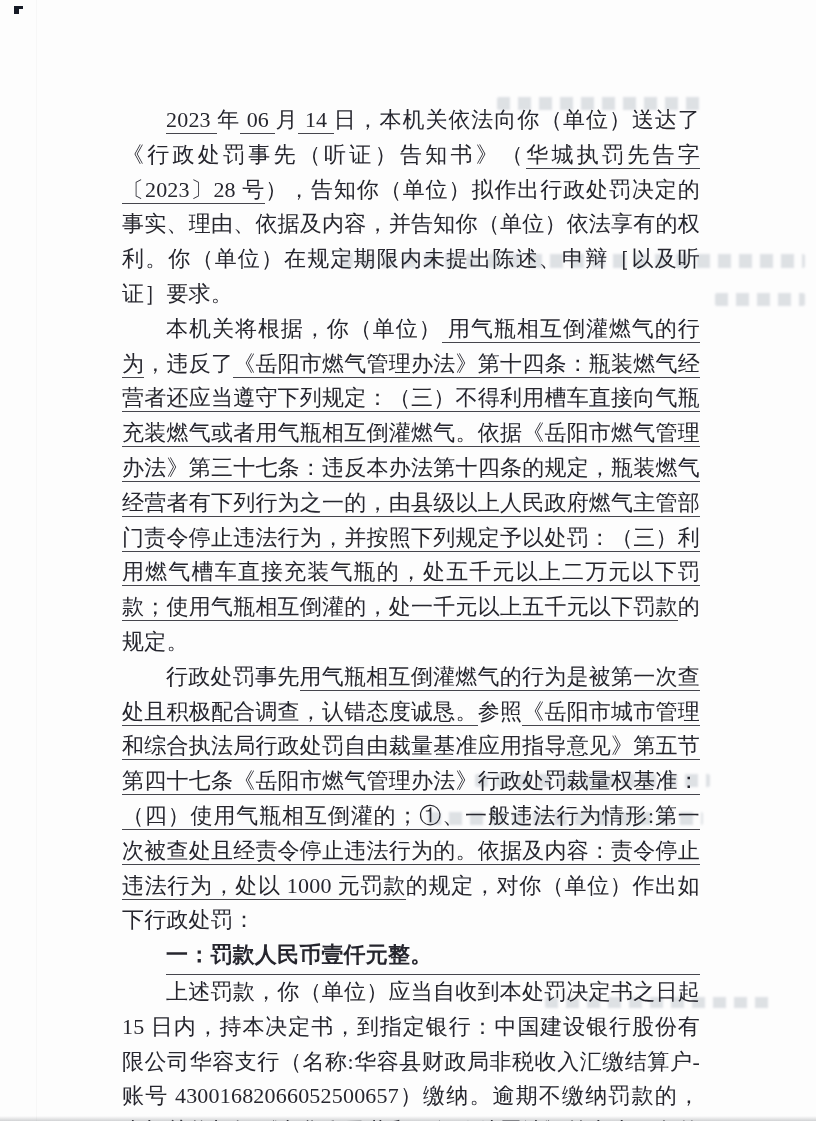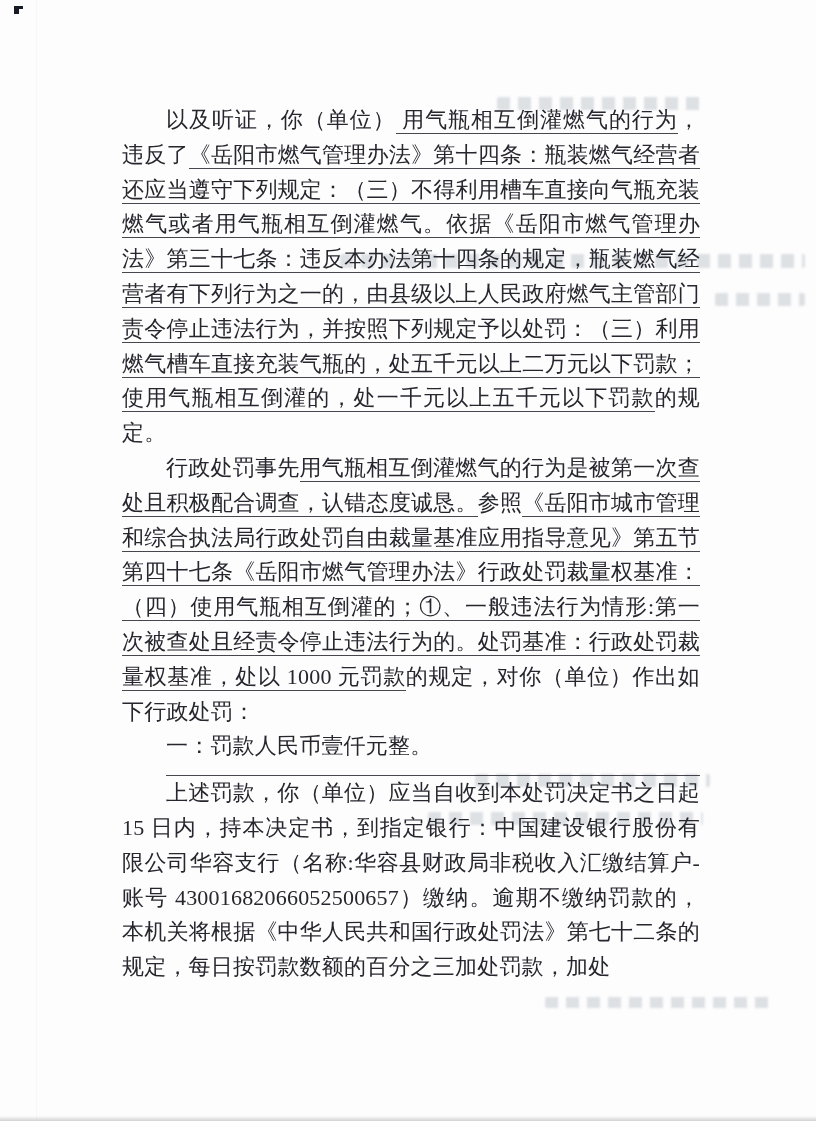--- a/index.html
+++ b/index.html
@@ -29,21 +29,22 @@
   }
   .para{text-indent:2em;margin:0;}
   .u{
     border-bottom:1.5px solid rgba(38,38,46,.85);
     padding-bottom:1px;
   }
   .para.rule{white-space:nowrap;}
   .ufill{
     display:inline-block;text-indent:0;
     width:calc(100% - 44px);
-    padding-bottom:11px;
+    padding-bottom:1px;
+    font-weight:bold;
   }
   .corner-mark{position:absolute;left:14px;top:6px;width:10px;height:8px;}
   
   .bleed{
     position:absolute;height:13px;
     filter:blur(1.3px);opacity:.42;
     background:repeating-linear-gradient(90deg,
       rgba(118,132,148,.55) 0 13px,
       rgba(118,132,148,0) 13px 21px);
     border-radius:2px;
@@ -59,20 +60,21 @@
   </svg>
 
   <div class="bleed" style="left:497px;top:97px;width:205px;"></div>
   <div class="bleed" style="left:340px;top:254px;width:465px;height:14px;"></div>
   <div class="bleed" style="left:715px;top:293px;width:90px;"></div>
   <div class="bleed" style="left:475px;top:774px;width:235px;"></div>
   <div class="bleed" style="left:428px;top:812px;width:275px;"></div>
   <div class="bleed" style="left:545px;top:997px;width:230px;height:11px;"></div>
 
   <div class="textblock">
-      <div class="para"><span class="pl">以及听证，你（单位）</span><span class="u"> 用气瓶相互倒灌燃气的行为</span><span class="pl">，违反了</span><span class="u">《岳阳市燃气管理办法》第十四条：瓶装燃气经营者还应当遵守下列规定：（三）不得利用槽车直接向气瓶充装燃气或者用气瓶相互倒灌燃气。依据《岳阳市燃气管理办法》第三十七条：违反本办法第十四条的规定，瓶装燃气经营者有下列行为之一的，由县级以上人民政府燃气主管部门责令停止违法行为，并按照下列规定予以处罚：（三）利用燃气槽车直接充装气瓶的，处五千元以上二万元以下罚款；使用气瓶相互倒灌的，处一千元以上五千元以下罚款</span><span class="pl">的规定。</span></div>
-      <div class="para"><span class="pl">行政处罚事先</span><span class="u">用气瓶相互倒灌燃气的行为是被第一次查处且积极配合调查，认错态度诚恳。</span><span class="pl">参照</span><span class="u">《岳阳市城市管理和综合执法局行政处罚自由裁量基准应用指导意见》第五节第四十七条《岳阳市燃气管理办法》行政处罚裁量权基准：（四）使用气瓶相互倒灌的；①、一般违法行为情形:第一次被查处且经责令停止违法行为的。处罚基准：行政处罚裁量权基准，处以 1000 元罚款</span><span class="pl">的规定，对你（单位）作出如下行政处罚：</span></div>
+      <div class="para"><span class="u"> 2023 </span><span class="pl">年</span><span class="u"> 06 </span><span class="pl">月</span><span class="u"> 14 </span><span class="pl">日，本机关依法向你（单位）送达了《行政处罚事先（听证）告知书》（</span><span class="u">华城执罚先告字〔2023〕28 号</span><span class="pl">），告知你（单位）拟作出行政处罚决定的事实、理由、依据及内容，并告知你（单位）依法享有的权利。你（单位）在规定期限内未提出陈述、申辩［以及听证］要求。</span></div>
+      <div class="para"><span class="pl">本机关将根据，你（单位）</span><span class="u"> 用气瓶相互倒灌燃气的行为</span><span class="pl">，违反了</span><span class="u">《岳阳市燃气管理办法》第十四条：瓶装燃气经营者还应当遵守下列规定：（三）不得利用槽车直接向气瓶充装燃气或者用气瓶相互倒灌燃气。依据《岳阳市燃气管理办法》第三十七条：违反本办法第十四条的规定，瓶装燃气经营者有下列行为之一的，由县级以上人民政府燃气主管部门责令停止违法行为，并按照下列规定予以处罚：（三）利用燃气槽车直接充装气瓶的，处五千元以上二万元以下罚款；使用气瓶相互倒灌的，处一千元以上五千元以下罚款</span><span class="pl">的规定。</span></div>
+      <div class="para"><span class="pl">行政处罚事先</span><span class="u">用气瓶相互倒灌燃气的行为是被第一次查处且积极配合调查，认错态度诚恳。</span><span class="pl">参照</span><span class="u">《岳阳市城市管理和综合执法局行政处罚自由裁量基准应用指导意见》第五节第四十七条《岳阳市燃气管理办法》行政处罚裁量权基准：（四）使用气瓶相互倒灌的；①、一般违法行为情形:第一次被查处且经责令停止违法行为的。依据及内容：责令停止违法行为，处以 1000 元罚款</span><span class="pl">的规定，对你（单位）作出如下行政处罚：</span></div>
       <div class="para rule"><span class="u ufill">一：罚款人民币壹仟元整。</span></div>
       <div class="para"><span class="pl">上述罚款，你（单位）应当自收到本处罚决定书之日起 15 日内，持本决定书，到指定银行：中国建设银行股份有限公司华容支行（名称:华容县财政局非税收入汇缴结算户-账号 43001682066052500657）缴纳。逾期不缴纳罚款的，本机关将根据《中华人民共和国行政处罚法》第七十二条的规定，每日按罚款数额的百分之三加处罚款，加处</span></div>
     </div>
 
   <div class="edge-bottom"></div>
 </div>
 
 </body></html>

